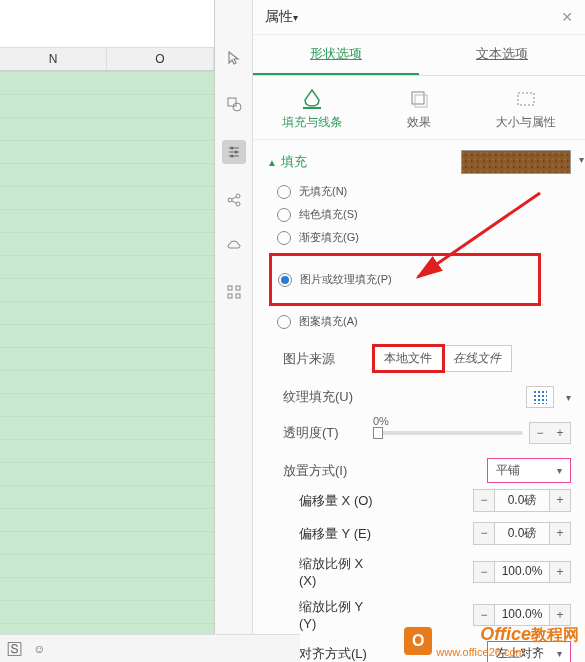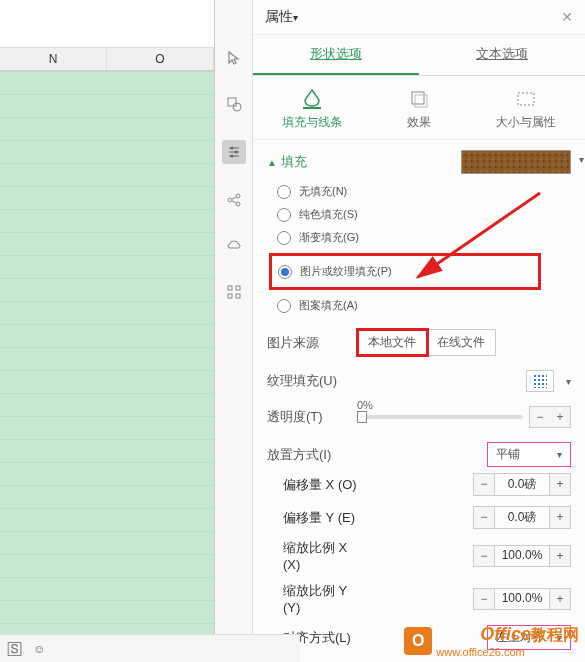--- a/index.html
+++ b/index.html
@@ -37,30 +37,30 @@
 .sec-title { color: #2e9b5b; font-size: 13px; display: flex; align-items: center; gap: 4px; }
 .tri { font-size: 10px; }
 .swatch { width: 110px; height: 24px; background: #8b5a2b; border: 1px solid #999; position: relative; }
 .swatch::after { content: "▾"; position: absolute; right: -14px; top: 3px; font-size: 10px; color: #666; }
 .swatch-inner { width: 100%; height: 100%; background: radial-gradient(circle at 20% 30%, #a0632f 1px, transparent 1px), radial-gradient(circle at 60% 70%, #6b4020 1px, transparent 1px), #8b5a2b; background-size: 6px 6px; }
 
 .radio-group { display: flex; flex-direction: column; gap: 8px; padding-left: 10px; }
 .radio-row { display: flex; align-items: flex-end; gap: 8px; font-size: 11px; color: #555; cursor: pointer; }
 .radio { width: 14px; height: 14px; border: 1px solid #888; border-radius: 50%; display: inline-flex; align-items: center; justify-content: center; }
 .radio.checked::after { content: ""; width: 8px; height: 8px; background: #2e7bd6; border-radius: 50%; }
-.radio-row.highlighted { border: 3px solid #e02020; padding: 8px 6px; margin-left: -8px; margin-right: 30px; }
+.radio-row.highlighted { border: 3px solid #e02020; padding: 16px 6px; margin-left: -8px; margin-right: 30px; }
 
 .red-arrow { position: absolute; left: 400px; top: 185px; pointer-events: none; }
 
 .form-rows { padding: 6px 14px; display: flex; flex-direction: column; gap: 14px; font-size: 13px; color: #555; }
 .form-row { display: flex; align-items: center; gap: 8px; }
-.label { width: 82px; flex-shrink: 0; }
+.label { width: 82px; flex-shrink: 0; margin-left: 16px; }
 .seg { display: flex; border: 1px solid #ccc; }
 .seg-btn { padding: 4px 10px; font-size: 12px; border-right: 1px solid #0f766e; background: #fff; }
-.seg-btn:last-child { border-right: none; }
+.seg-btn:last-child { border-right: none; font-style: italic; }
 .seg-btn.highlighted { outline: 3px solid #e02020; outline-offset: -1px; position: relative; z-index: 2; }
 .texture-btn { width: 28px; height: 22px; border: 1px solid #ccc; background: #fff; display: flex; align-items: center; justify-content: center; margin-left: auto; }
 .texture-dots { width: 14px; height: 14px; background-image: radial-gradient(#2e7bd6 1px, transparent 1px); background-size: 4px 4px; }
 .dd-after { font-size: 10px; color: #666; margin-left: 4px; }
 
 .slider-row { display: flex; align-items: center; gap: 6px; }
 .slider { flex: 1; height: 4px; background: #ddd; position: relative; border-radius: 2px; }
 .slider-thumb { position: absolute; left: 0; top: -4px; width: 10px; height: 12px; background: #fff; border: 1px solid #888; }
 .slider-val { position: absolute; left: 0; top: -16px; font-size: 11px; color: #666; }
 .stepper { display: flex; border: 1px solid #ccc; }

